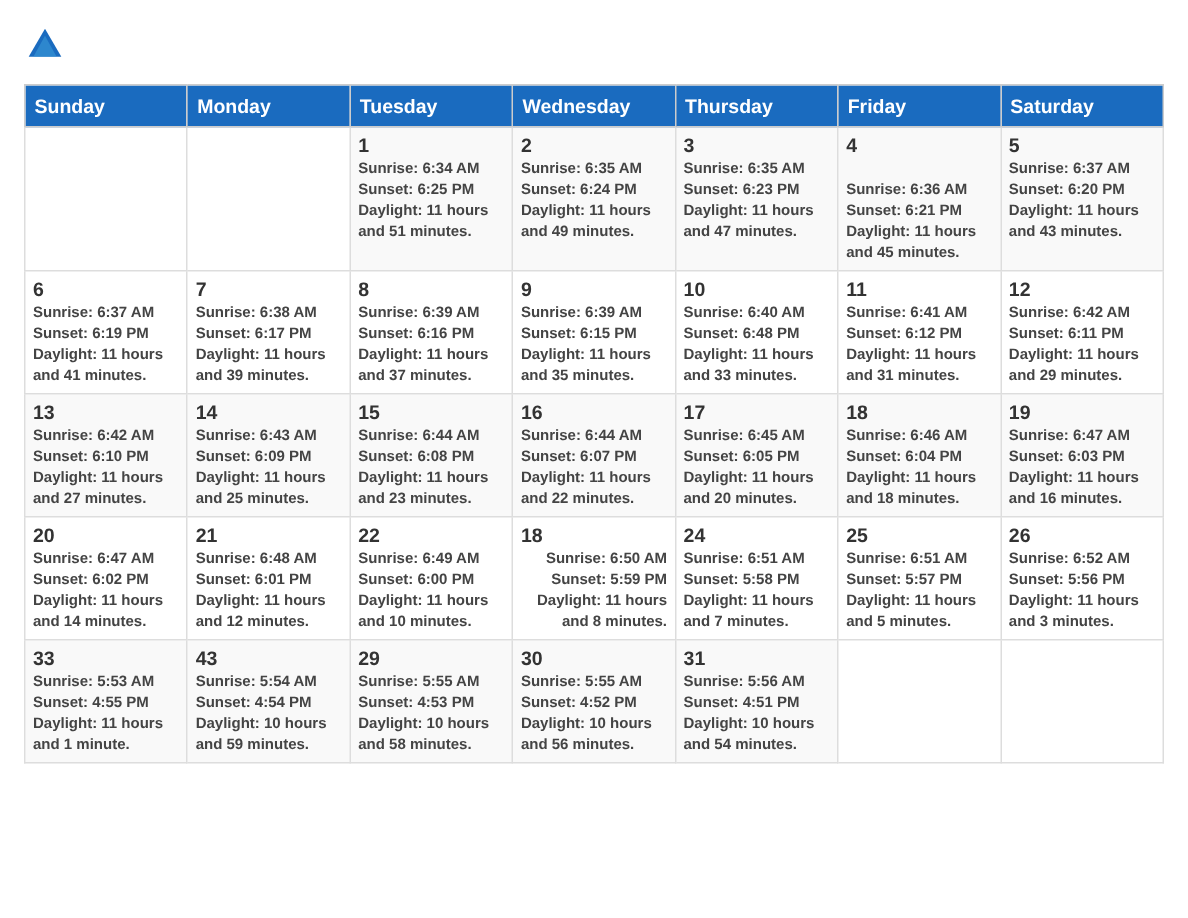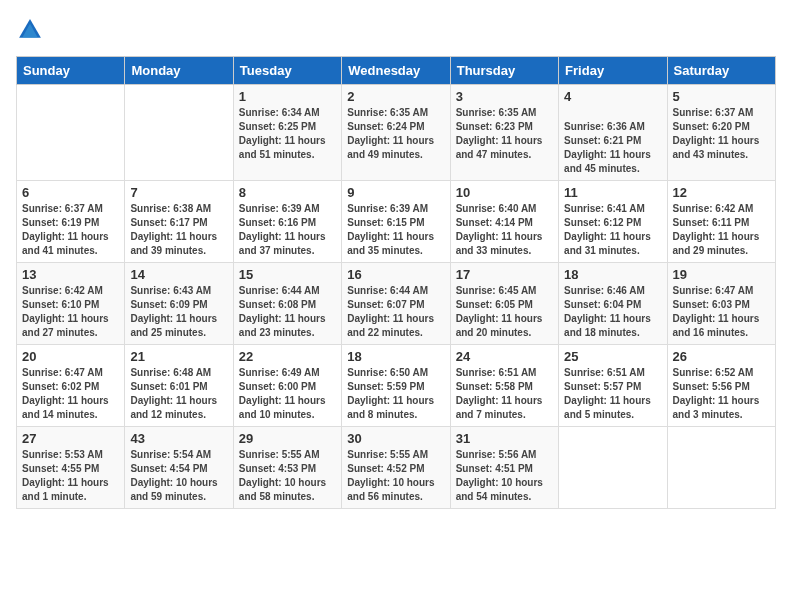--- a/index.html
+++ b/index.html
@@ -176,21 +176,21 @@
         </td>
         <td>
           <div class="day-number">9</div>
           <div class="day-info" style="white-space: pre-line;">Sunrise: 6:39 AM
 Sunset: 6:15 PM
 Daylight: 11 hours and 35 minutes.</div>
         </td>
         <td>
           <div class="day-number">10</div>
           <div class="day-info" style="white-space: pre-line;">Sunrise: 6:40 AM
-Sunset: 4:14 PM
+Sunset: 6:48 PM
 Daylight: 11 hours and 33 minutes.</div>
         </td>
         <td>
           <div class="day-number">11</div>
           <div class="day-info" style="white-space: pre-line;">Sunrise: 6:41 AM
 Sunset: 6:12 PM
 Daylight: 11 hours and 31 minutes.</div>
         </td>
         <td>
           <div class="day-number">12</div>
@@ -257,21 +257,21 @@
 Daylight: 11 hours and 12 minutes.</div>
         </td>
         <td>
           <div class="day-number">22</div>
           <div class="day-info" style="white-space: pre-line;">Sunrise: 6:49 AM
 Sunset: 6:00 PM
 Daylight: 11 hours and 10 minutes.</div>
         </td>
         <td>
           <div class="day-number">18</div>
-          <div class="day-info" style="white-space: pre-line;">Sunrise: 6:50 AM
+          <div class="day-info" style="white-space: pre-line; text-align: right;">Sunrise: 6:50 AM
 Sunset: 5:59 PM
 Daylight: 11 hours and 8 minutes.</div>
         </td>
         <td>
           <div class="day-number">24</div>
           <div class="day-info" style="white-space: pre-line;">Sunrise: 6:51 AM
 Sunset: 5:58 PM
 Daylight: 11 hours and 7 minutes.</div>
         </td>
         <td>
@@ -282,21 +282,21 @@
         </td>
         <td>
           <div class="day-number">26</div>
           <div class="day-info" style="white-space: pre-line;">Sunrise: 6:52 AM
 Sunset: 5:56 PM
 Daylight: 11 hours and 3 minutes.</div>
         </td>
       </tr>
       <tr>
         <td>
-          <div class="day-number">27</div>
+          <div class="day-number">33</div>
           <div class="day-info" style="white-space: pre-line;">Sunrise: 5:53 AM
 Sunset: 4:55 PM
 Daylight: 11 hours and 1 minute.</div>
         </td>
         <td>
           <div class="day-number">43</div>
           <div class="day-info" style="white-space: pre-line;">Sunrise: 5:54 AM
 Sunset: 4:54 PM
 Daylight: 10 hours and 59 minutes.</div>
         </td>

